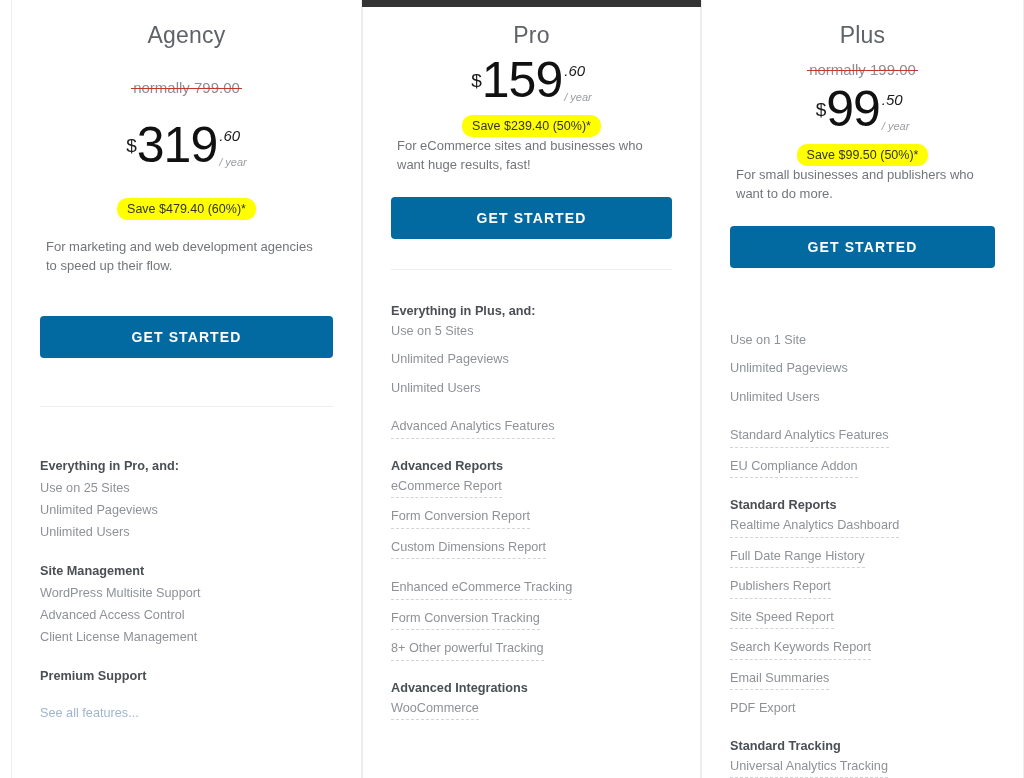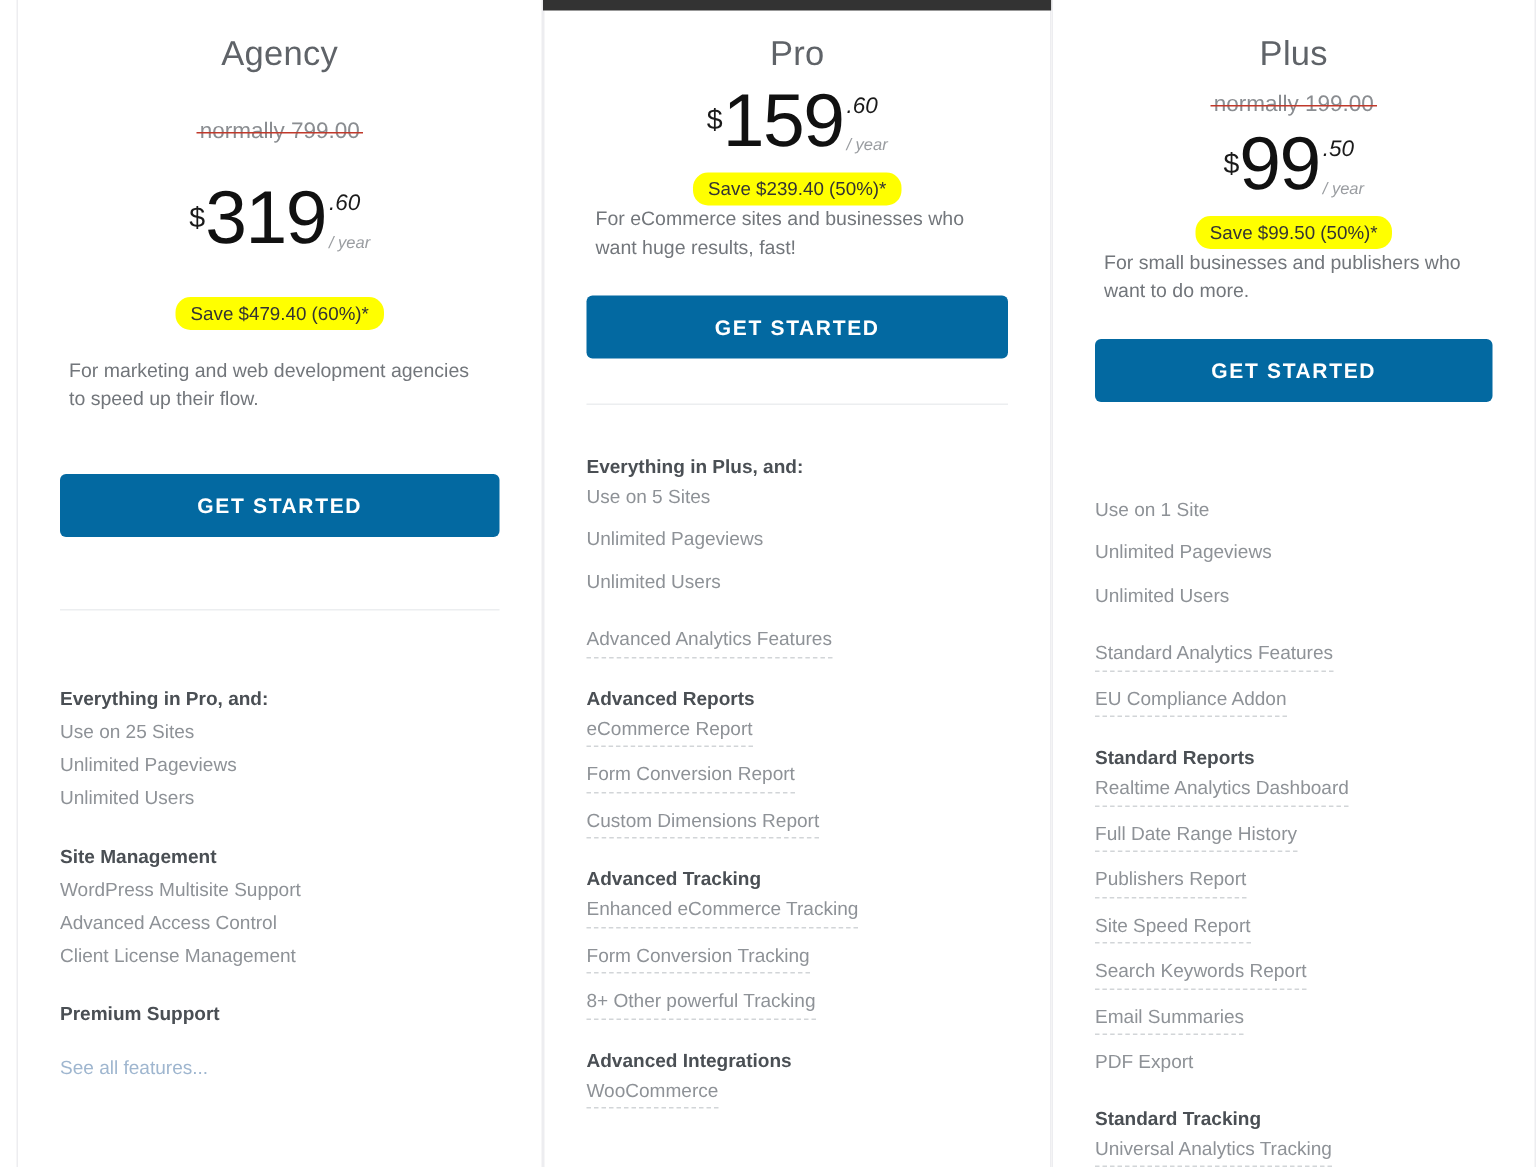--- a/index.html
+++ b/index.html
@@ -224,21 +224,20 @@
         <div class="feature-group">
           <div class="feature-item tooltip">Advanced Analytics Features</div>
         </div>
         <div class="feature-group">
           <div class="feature-heading">Advanced Reports</div>
           <div class="feature-item tooltip">eCommerce Report</div>
           <div class="feature-item tooltip">Form Conversion Report</div>
           <div class="feature-item tooltip">Custom Dimensions Report</div>
         </div>
         <div class="feature-group">
-          <div class="feature-heading">Advanced Tracking</div>
           <div class="feature-item tooltip">Enhanced eCommerce Tracking</div>
           <div class="feature-item tooltip">Form Conversion Tracking</div>
           <div class="feature-item tooltip">8+ Other powerful Tracking</div>
         </div>
         <div class="feature-group">
           <div class="feature-heading">Advanced Integrations</div>
           <div class="feature-item tooltip">WooCommerce</div>
         </div>
       </div>
     </div>

